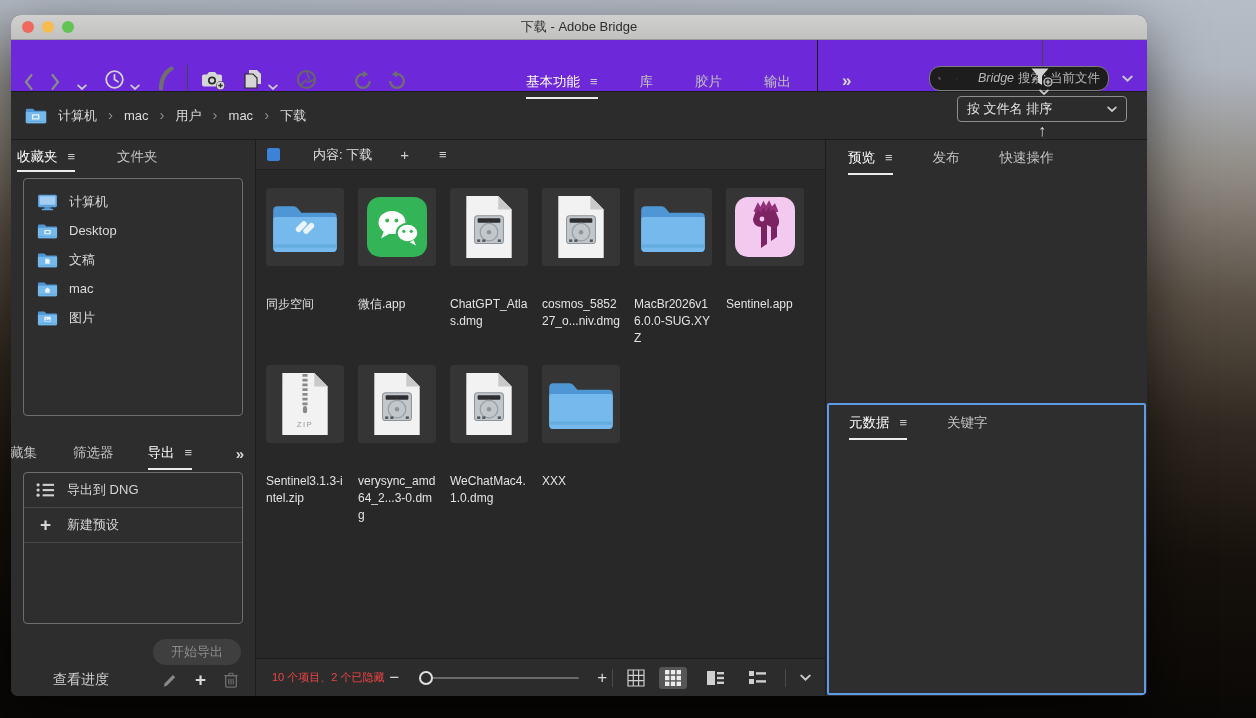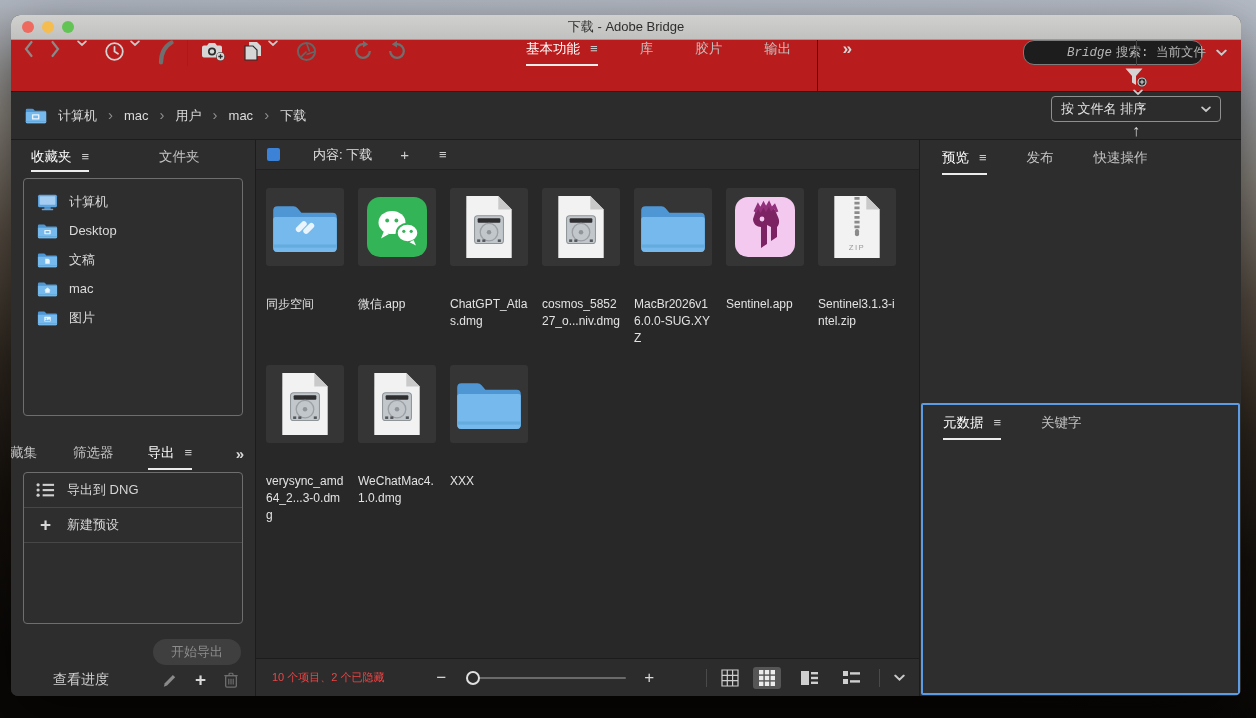--- a/index.html
+++ b/index.html
@@ -2,39 +2,39 @@
 <html><head>
 <meta charset="utf-8">
 <style>
   * { margin:0; padding:0; box-sizing:border-box; }
   html,body { width:1256px; height:718px; overflow:hidden; }
   body {
     font-family:"Liberation Sans","DejaVu Sans",sans-serif;
     background:linear-gradient(183deg,#b7bdc7 0px,#b0b6c0 70px,#8d8880 180px,#5a5045 300px,#302820 430px,#16110c 560px,#0a0806 718px);
   }
   .window {
-    position:absolute; left:11px; top:15px; width:1230px; height:681px;
+    position:absolute; left:11px; top:15px; width:1136px; height:681px;
     border-radius:9px 9px 7px 7px; overflow:hidden; background:#2a2a2a;
     box-shadow:0 22px 60px rgba(0,0,0,.6);
     display:flex; flex-direction:column;
   }
   
   .titlebar {
     height:25px; flex:0 0 25px; position:relative;
     background:linear-gradient(#d0d0ce,#c1c1bf);
     border-bottom:1px solid #9b9b99;
     display:flex; align-items:center; justify-content:center;
   }
   .lights { position:absolute; left:11px; top:0; height:100%; display:flex; align-items:center; gap:8px; }
   .light { width:12px; height:12px; border-radius:50%; }
   .titlebar .title { font-size:13px; color:#2e2e2e; }
   
   .toolbar {
-    height:52px; flex:0 0 52px; background:#b91c1c; border-bottom:1px solid #1c1c1c;
-    display:flex; align-items:flex-start; padding:0 14px 0 12px;font-family:Liberation Mono, monospace;
+    height:52px; flex:0 0 52px; background:#6d28d9; border-bottom:1px solid #1c1c1c;
+    display:flex; align-items:flex-end; padding:0 14px 0 12px;
   }
   .ic { display:inline-flex; align-items:center; justify-content:center; }
   .vsep { width:1px; height:26px; background:#454545; margin:0 12px; }
   .vsep-tall { width:1px; align-self:stretch; background:#1e1e1e; margin:0 0 0 26px; }
   .chevc { color:#c9c9c9; }
   .wstabs { display:flex; align-items:center; gap:42px; margin-left:118px; }
   .tab { font-size:13.5px; color:#c3c3c3; position:relative; cursor:default; white-space:nowrap; }
   .tab .hamb { font-size:13px; color:#c9c9c9; margin-left:10px; }
   .tab.active { color:#ffffff; }
   .tab.active::after { content:""; position:absolute; left:0; right:0; bottom:-8px; height:2px; background:#ececec; }
@@ -58,21 +58,21 @@
   .sortbox {
     height:26px; border:1px solid #8f8f8f; border-radius:4px; display:flex; align-items:center;
     padding:0 9px; width:170px; margin:0 6px;
   }
   .sortbox .lbl { font-size:13px; color:#e3e3e3; flex:1; }
   .uparrow { color:#d9d9d9; font-size:16px; margin:0 8px; }
   
   .main { flex:1; display:flex; min-height:0; }
   
   .sidebar { width:245px; flex:0 0 245px; background:#2d2d2d; border-right:1px solid #1c1c1c; display:flex; flex-direction:column; }
-  .paneltabs { height:34px; flex:0 0 34px; display:flex; align-items:center; padding-left:20px; gap:70px; }
+  .paneltabs { height:34px; flex:0 0 34px; display:flex; align-items:center; padding-left:6px; gap:42px; }
   .paneltabs .tab { font-size:13.5px; }
   .paneltabs .tab.active::after { bottom:-6px; }
   .listbox {
     margin:4px 12px 0 12px; border:1px solid #6e6e6e; border-radius:4px; background:#2e2e2e;
   }
   .favbox { height:238px; padding-top:8px; }
   .favitem { display:flex; align-items:center; height:29px; padding-left:13px; gap:11px; }
   .favitem .lbl { font-size:13px; color:#dadada; }
   .spacer1 { flex:0 0 22px; }
   .exptabs { height:30px; flex:0 0 30px; display:flex; align-items:center; }

